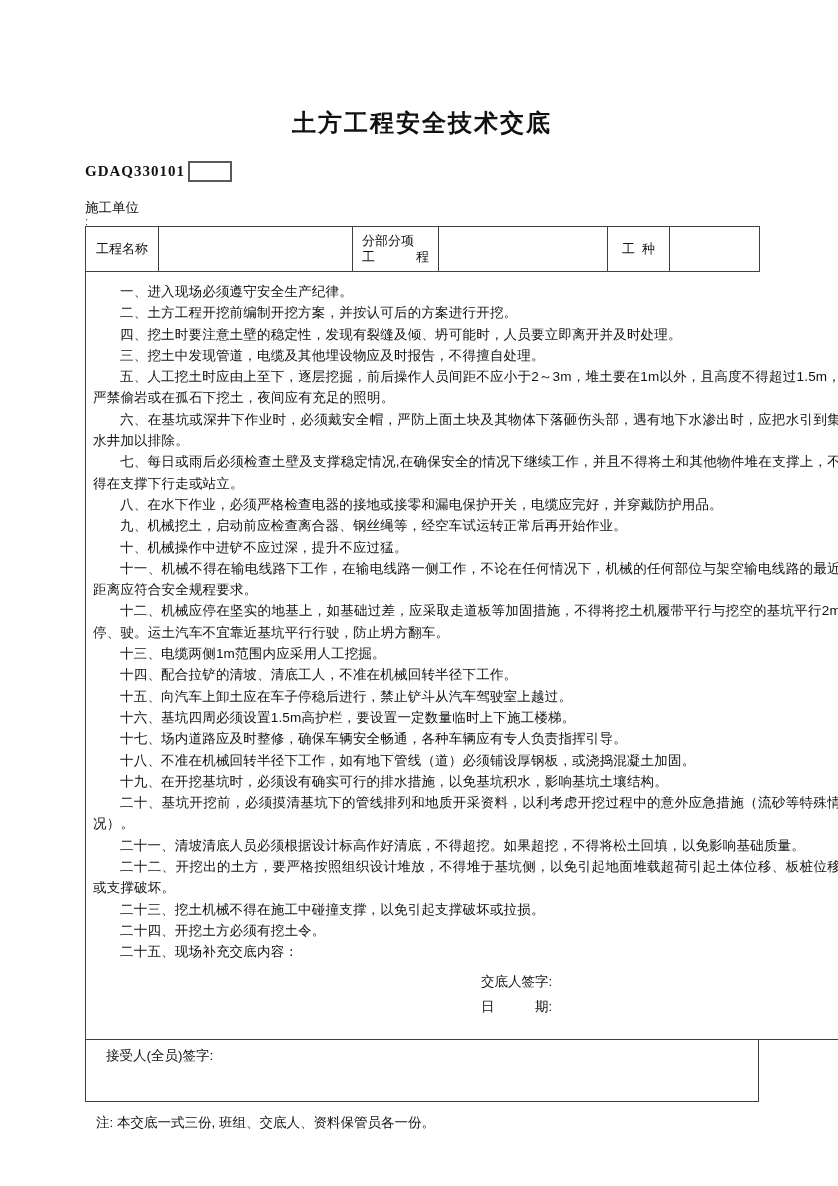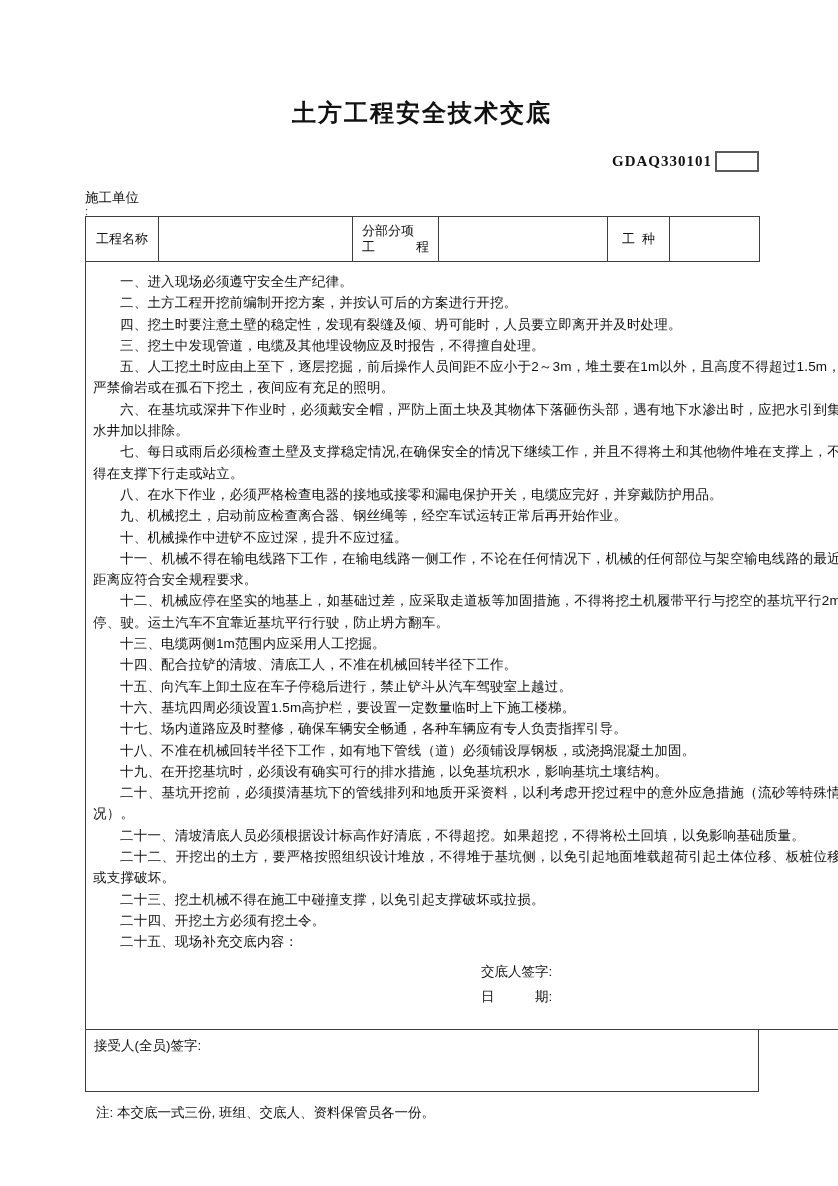--- a/index.html
+++ b/index.html
@@ -4,36 +4,36 @@
 <style>
   * { box-sizing: border-box; }
   html, body {
     margin: 0; padding: 0;
     width: 838px; height: 1186px;
     background: #ffffff;
     color: #111;
     font-family: "Liberation Sans", "DejaVu Sans", sans-serif;
   }
   .page { position: relative; width: 838px; height: 1186px; overflow: hidden; }
-  .doc { position: absolute; left: 85px; top: 4px; width: 674px; }
+  .doc { position: absolute; left: 85px; top: 14px; width: 674px; }
 
   .title {
     margin: 94px 0 0 0;
     font-size: 24px;
     font-weight: bold;
     text-align: center;
     letter-spacing: 2px;
     line-height: 30px;
   }
 
   .code-row {
     margin-top: 22px;
     height: 22px;
     display: flex;
-    justify-content: flex-end;
+    justify-content: flex-start;
     align-items: center;
   }
   .code-text {
     font-family: "Liberation Serif", "DejaVu Serif", serif;
     font-weight: bold;
     font-size: 15px;
     letter-spacing: 1px;
     margin-right: 3px;
   }
   .code-box {
@@ -84,21 +84,21 @@
     line-height: 25px;
   }
   .sig-line { display: flex; }
   .sig-fill { flex: 1; min-width: 60px; }
 
   .receiver-box {
     width: 674px;
     height: 62px;
     border: 1px solid #3f3f3f;
     border-top: none;
-    padding: 7px 8px;
+    padding: 7px 20px;
     font-size: 13.5px;
   }
 
   .note {
     margin-top: 12px;
     padding-left: 11px;
     font-size: 13.5px;
     line-height: 17px;
   }
 </style>

